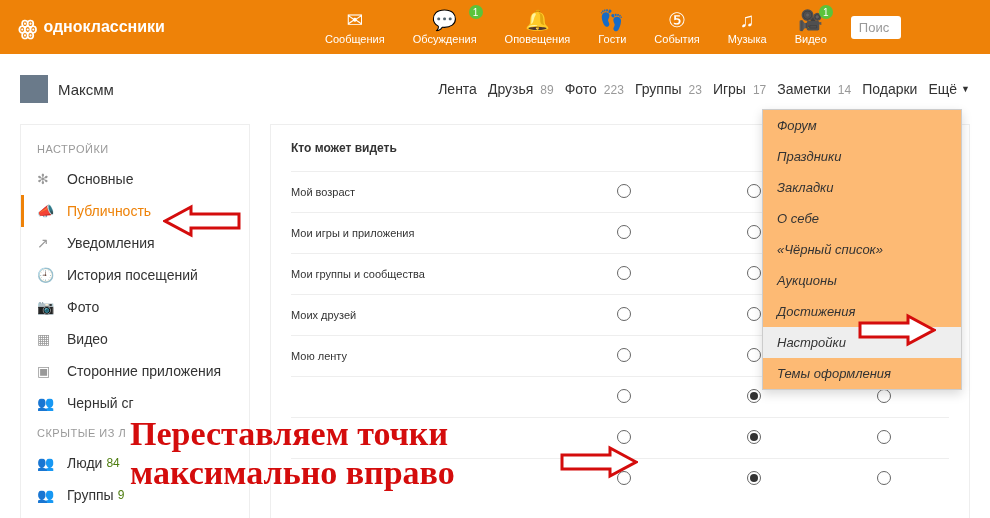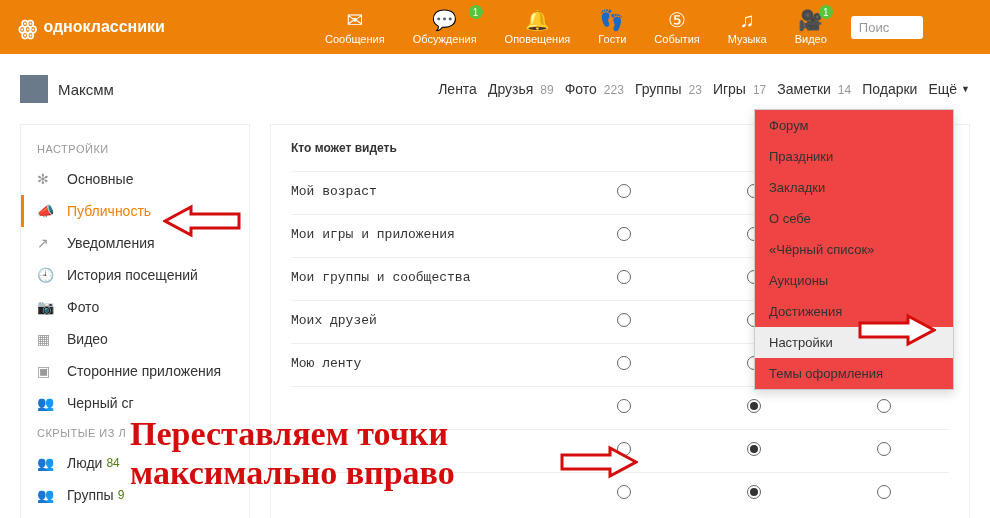--- a/index.html
+++ b/index.html
@@ -7,55 +7,55 @@
   
   
   .topbar { background: #ee8208; height: 54px; display: flex; align-items: center; padding: 0 10px 0 18px; color: #fff; }
   .logo { display: flex; align-items: center; font-weight: bold; font-size: 16px; }
   .logo-icon { font-size: 22px; margin-right: 6px; }
   .topnav { display: flex; margin-left: 160px; gap: 28px; }
   .topnav-item { display: flex; flex-direction: column; align-items: center; cursor: pointer; position: relative; }
   .topnav-item .ic { font-size: 20px; height: 22px; display: flex; align-items: center; justify-content: center; }
   .topnav-item .lbl { font-size: 11px; margin-top: 2px; }
   .badge { position: absolute; top: -4px; right: -6px; background: #5ac33b; color:#fff; border-radius: 50%; font-size: 10px; width: 14px; height: 14px; display:flex; align-items:center; justify-content:center; }
-  .search-stub { margin-left: 24px; background: #fff; color:#999; padding: 4px 8px; border-radius: 3px; font-size: 13px; width: 72px; overflow:hidden; }
+  .search-stub { margin-left: 24px; background: #fff; color:#999; padding: 4px 8px; border-radius: 3px; font-size: 13px; width: 50px; overflow:hidden; }
   
   
   .subhead { display: flex; align-items: center; padding: 21px 20px; border-bottom: 0; }
   .avatar { width: 28px; height: 28px; background: #6a7a8a; margin-right: 10px; }
   .username { font-size: 15px; color: #333; }
   .subnav { margin-left: auto; display: flex; gap: 11px; align-items: center; color: #333; font-size: 14px; position: relative; }
   .subnav span { cursor: pointer; }
   .subnav .cnt { color: #999; font-size: 12px; margin-left: 7px; }
   .subnav .more { display: flex; align-items: center; }
   .triangle { margin-left: 4px; font-size: 9px; }
   
   
-  .dropdown { position: absolute; top: 28px; right: 16px; background: #ef4444; border: 1px solid #ccc; box-shadow: 0 4px 10px rgba(0,0,0,0.15); width: 200px; z-index: 10; }
+  .dropdown { position: absolute; top: 28px; right: 8px; background: #fdba74; border: 1px solid #ccc; box-shadow: 0 4px 10px rgba(0,0,0,0.15); width: 200px; z-index: 10; font-style: italic; }
   .dropdown div { padding: 8px 14px; font-size: 13px; cursor: pointer; }
   .dropdown div.active { background: #eee; }
   
   
   .cols { display: flex; padding: 0 20px; gap: 20px; }
   .sidebar { width: 230px; background: #fff; border: 1px solid #eee; padding: 10px 0; }
   .sb-title { color: #999; font-size: 11px; padding: 8px 16px; letter-spacing: 0.5px; }
   .sb-item { display: flex; align-items: center; padding: 8px 16px; cursor: pointer; color: #333; position: relative; }
   .sb-item .ic { width: 20px; color: #999; margin-right: 10px; font-size: 14px; }
   .sb-item.active { color: #ee8208; }
   .sb-item.active::before { content:""; position:absolute; left:0; top:0; bottom:0; width:3px; background:#ee8208; }
   .sb-item.active .ic { color: #ee8208; }
   .sb-item .cnt { color: #4d7c0f; font-size: 12px; margin-left: 4px; }
   
   
   .main { flex: 1; border: 1px solid #eee; padding: 16px 20px; position: relative; }
   .main h2 { font-size: 12px; font-weight: bold; margin-bottom: 16px; }
   .privacy-head { display: flex; color: #666; font-size: 12px; padding-bottom: 10px; }
   .privacy-head .lab { flex: 1; }
   .privacy-head .col { width: 130px; text-align: center; }
-  .privacy-row { display: flex; border-top: 1px solid #eee; padding: 12px 0; font-size: 13px; font-family: Liberation Mono, monospace; }
+  .privacy-row { display: flex; align-items: center; border-top: 1px solid #eee; padding: 12px 0; font-size: 11px; }
   .privacy-row .lab { flex: 1; color: #333; }
   .privacy-row .col { width: 130px; text-align: center; }
   .radio { display:inline-block; width: 14px; height: 14px; border: 1px solid #666; border-radius: 50%; position: relative; cursor:pointer; }
   .radio.sel::after { content:""; position:absolute; top:2px; left:2px; right:2px; bottom:2px; background:#333; border-radius:50%; }
   
   
   .anno { position: absolute; color: #d40c0c; font-weight: bold; pointer-events: none; z-index: 20; }
   .anno-text { font-family: "Times New Roman", serif; font-size: 34px; line-height: 1.15; }
   .arrow { position: absolute; z-index: 21; }
   .arrow svg { display:block; }

